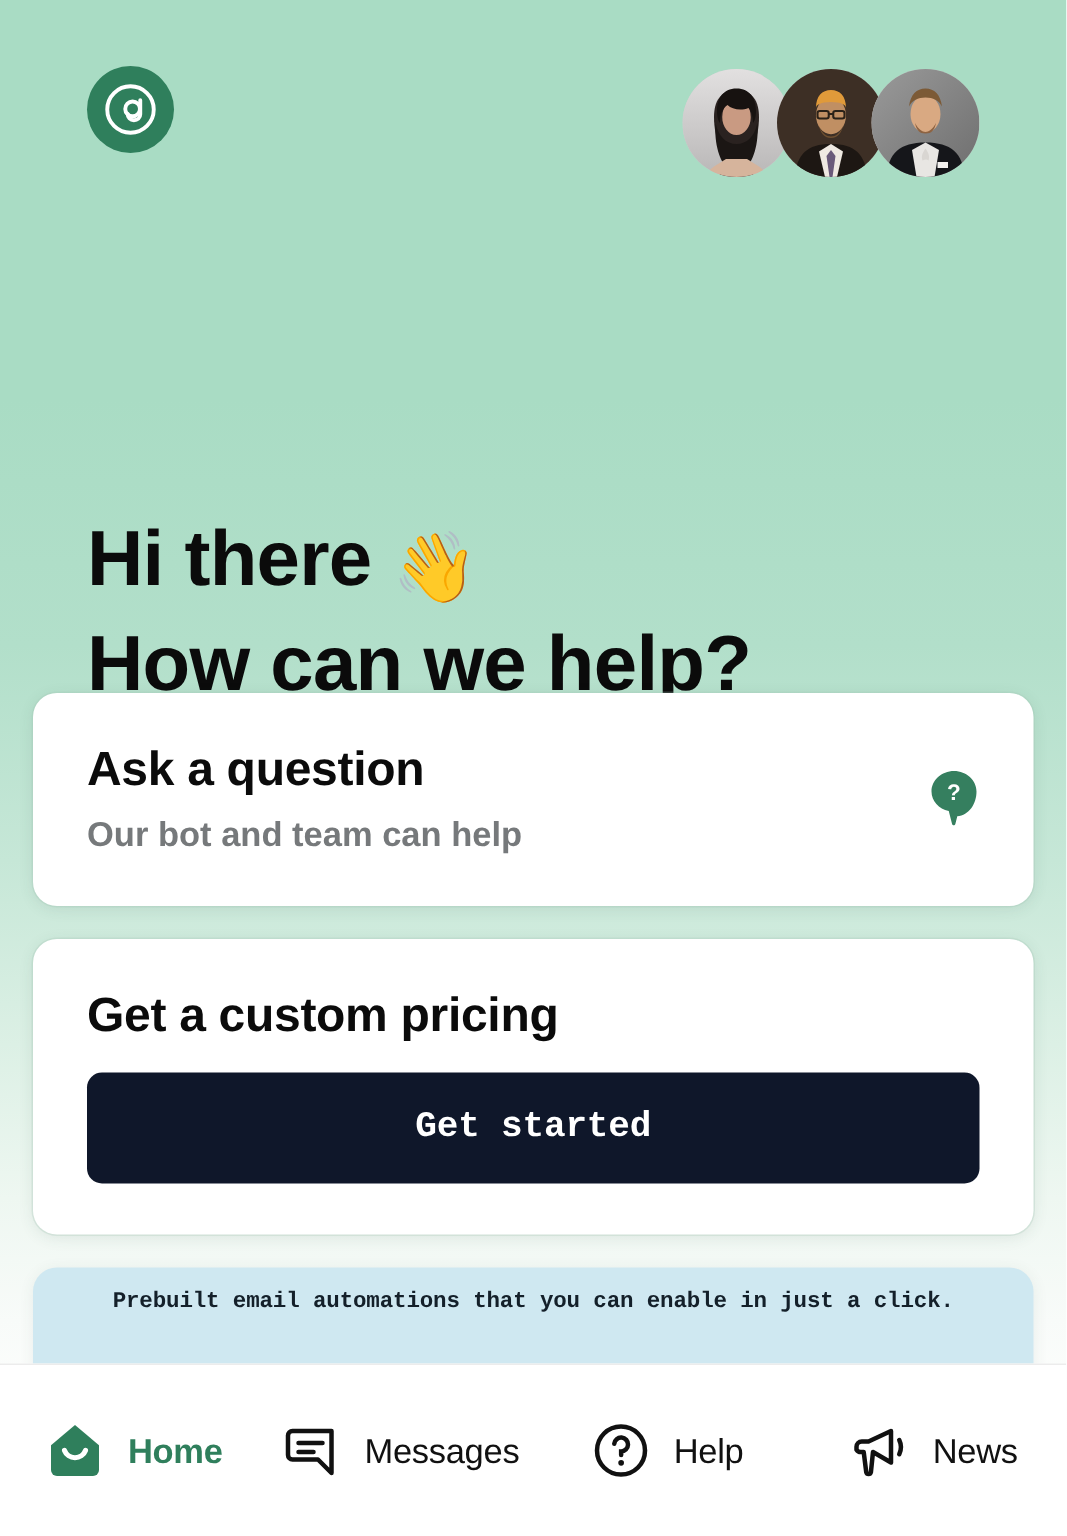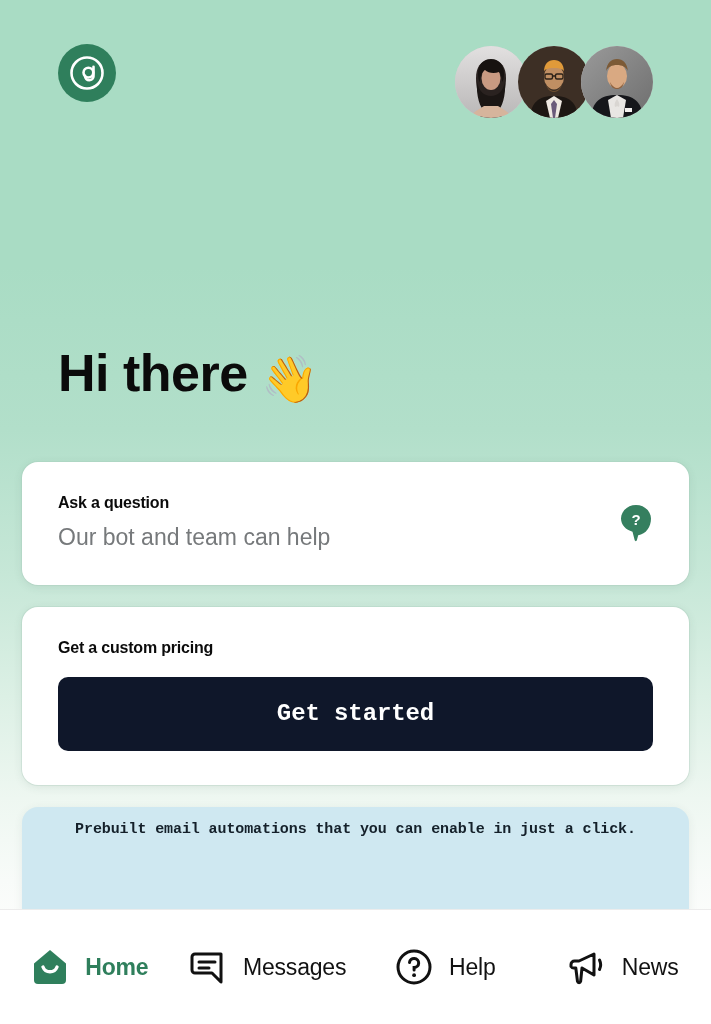--- a/index.html
+++ b/index.html
@@ -76,26 +76,26 @@
     box-shadow:0 2px 10px rgba(45,80,65,0.10), 0 0 0 1px rgba(170,205,188,0.28);
     padding:32px 36px 34px 36px;
     position:relative;
     margin-bottom:22px;
   }
   .card-row {
     display:flex; align-items:center; justify-content:space-between; gap:16px;
   }
   .card-texts { flex:1 1 auto; min-width:0; }
   .card-title {
-    font-size:16px; font-weight:bold; color:#0b0b0b;
+    font-size:32px; font-weight:bold; color:#0b0b0b;
     letter-spacing:-0.2px;
     margin-bottom:12px;
   }
   .card-sub {
-    font-size:23px; color:#76797b; font-weight:400;
+    font-size:23px; color:#76797b; font-weight:700;
   }
   .card2 .card-title { margin-bottom:20px; }
   .card2 .card-sub { margin-bottom:26px; }
 
   .bubble-icon { flex:0 0 auto; width:34px; height:40px; }
 
   .cta {
     display:block; width:100%;
     background:#0f172a; color:#ffffff;
     border:none; border-radius:10px;
@@ -212,20 +212,21 @@
       </div>
 
     </div>
   </div>
 
   <div class="greeting">
     <div class="line">
       <span>Hi there</span>
       <span class="wave">👋</span>
     </div>
+    <div class="line">How can we help?</div>
   </div>
 
   <div class="cards">
 
     <div class="card card1">
       <div class="card-row">
         <div class="card-texts">
           <div class="card-title">Ask a question</div>
           <div class="card-sub">Our bot and team can help</div>
         </div>

